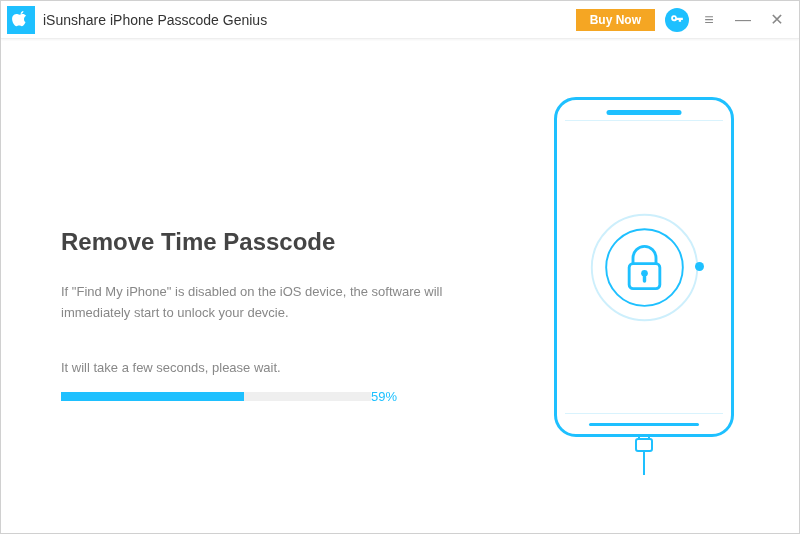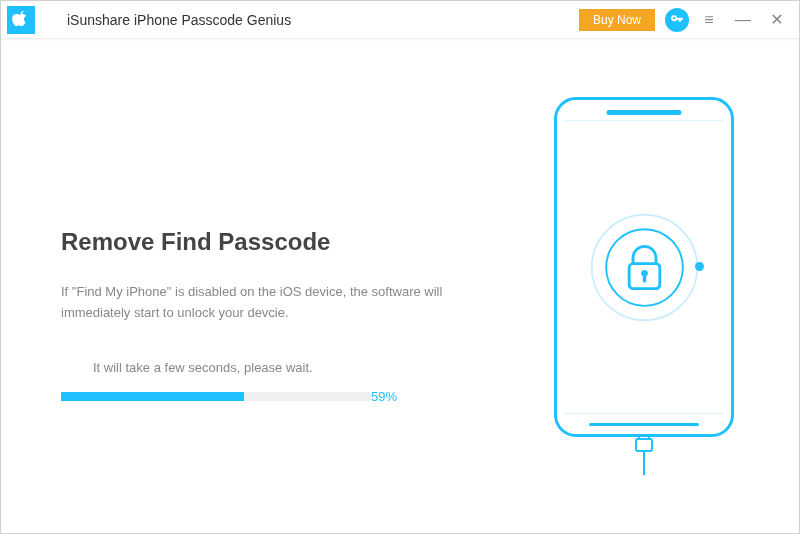--- a/index.html
+++ b/index.html
@@ -20,21 +20,20 @@
     display: flex;
     align-items: center;
     padding: 0 8px 0 0;
     border-bottom: 1px solid #eee;
     box-shadow: 0 1px 2px rgba(0,0,0,0.05);
   }
   .titlebar-left {
     display: flex;
     align-items: center;
     flex: 1;
-    gap: 24px;
   }
   .app-logo {
     width: 28px;
     height: 28px;
     background: #1ec0ff;
     display: flex;
     align-items: center;
     justify-content: center;
     margin: 4px 8px 4px 6px;
   }
@@ -52,20 +51,21 @@
     align-items: center;
     gap: 6px;
   }
   .buy-now {
     background: #f5a623;
     color: #fff;
     font-size: 12px;
     padding: 4px 14px;
     cursor: pointer;
     border: none;
+    font-weight: bold;
   }
   .key-btn {
     width: 24px;
     height: 24px;
     background: #1ec0ff;
     border-radius: 50%;
     display: flex;
     align-items: center;
     justify-content: center;
     cursor: pointer;
@@ -106,21 +106,20 @@
   .desc {
     font-size: 13px;
     color: #888;
     line-height: 1.6;
     margin-bottom: 36px;
   }
   .wait-text {
     font-size: 13px;
     color: #888;
     margin-bottom: 14px;
-    margin-left: 32px;
   }
   .progress-row {
     display: flex;
     align-items: center;
   }
   .progress-track {
     flex: 1;
     height: 9px;
     background: #efefef;
     position: relative;
@@ -248,21 +247,21 @@
       <span>—</span>
     </div>
     <div class="win-btn">
       <span>✕</span>
     </div>
   </div>
 </div>
 
 <div class="content">
   <div class="left-pane">
-    <h1 class="page-title">Remove Find Passcode</h1>
+    <h1 class="page-title">Remove Time Passcode</h1>
     <p class="desc">If "Find My iPhone" is disabled on the iOS device, the software will immediately start to unlock your devcie.</p>
     <p class="wait-text">It will take a few seconds, please wait.</p>
     <div class="progress-row">
       <div class="progress-track">
         <div class="progress-fill" id="progress-fill" style="width: 59%;"></div>
       </div>
       <span class="progress-label">59%</span>
     </div>
   </div>
 

